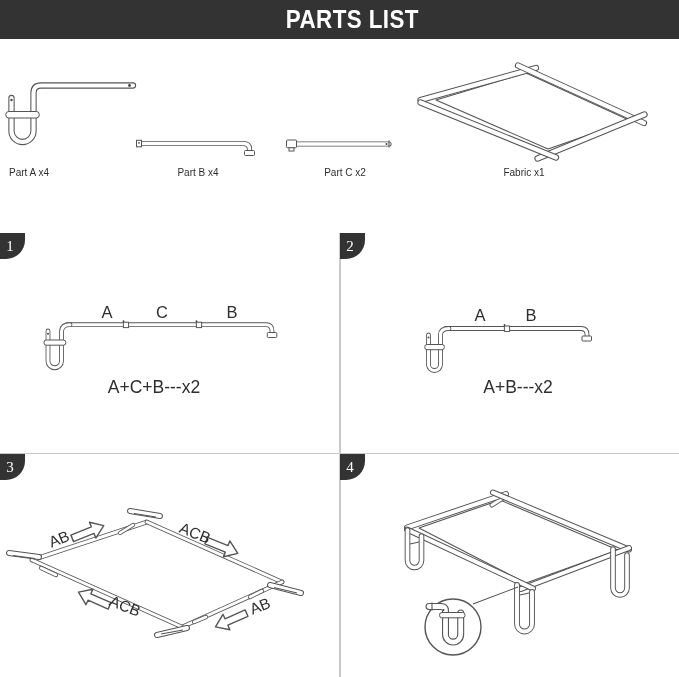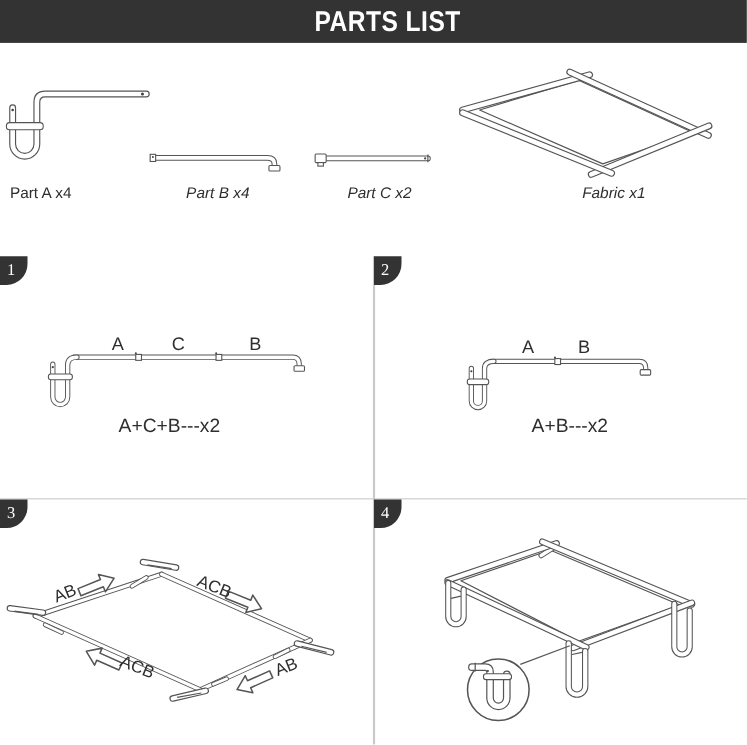--- a/index.html
+++ b/index.html
@@ -4,22 +4,22 @@
 <style>
   html,body{margin:0;padding:0;background:#fff;}
   #page{position:relative;width:679px;height:677px;background:#ffffff;overflow:hidden;
         font-family:"Liberation Sans", sans-serif;color:#2e2e2e;}
   .banner{position:absolute;left:0;width:679px;background:#333333;display:flex;
           align-items:center;justify-content:center;padding-left:13px;}
   .banner .bt{color:#ffffff;font-weight:900;font-size:26px;letter-spacing:.5px;
           display:inline-block;transform:scaleX(.86);white-space:nowrap;}
   #banner-parts{top:0;height:39px;}
   #banner-assembly{top:196px;height:37px;}
-  .part-label{position:absolute;top:167px;font-size:14px;color:#2e2e2e;white-space:nowrap;}
-  .ctr{transform:translateX(-50%);font-style:italic;}
+  .part-label{position:absolute;top:167px;font-size:10px;color:#2e2e2e;white-space:nowrap;}
+  .ctr{transform:translateX(-50%);}
   .sep{position:absolute;background:#c9c9c9;}
   #sep-v{left:339px;top:233px;width:1.5px;height:444px;}
   #sep-h{left:0;top:452.5px;width:679px;height:1.5px;}
   .badge{position:absolute;width:25px;height:26px;background:#333333;
          border-bottom-right-radius:19px;color:#fff;display:flex;align-items:center;
          justify-content:center;font-family:"Liberation Serif", serif;font-size:15px;
          padding-right:5px;box-sizing:border-box;}
   svg{position:absolute;overflow:visible;}
   .t-o{fill:none;stroke:#555555;stroke-linecap:round;stroke-linejoin:round;}
   .t-i{fill:none;stroke:#ffffff;stroke-linecap:round;stroke-linejoin:round;}
@@ -86,21 +86,21 @@
       <use href="#fE3" class="t-o" stroke-width="6.3"></use>
         <use href="#fE3" class="t-i" stroke-width="4.2"></use>
       <use href="#fE4" class="t-o" stroke-width="6.3"></use>
         <use href="#fE4" class="t-i" stroke-width="4.2"></use>
     </g>
   </svg>
 
   <span class="part-label" style="left:9px">Part A x4</span>
   <span class="part-label ctr" style="left:198px">Part B x4</span>
   <span class="part-label ctr" style="left:345px">Part C x2</span>
-  <span class="part-label ctr" style="left:558px">Fabric x1</span>
+  <span class="part-label ctr" style="left:524px">Fabric x1</span>
 
 
   <div class="sep" id="sep-h"></div>
   <div class="sep" id="sep-v"></div>
 
   <div class="badge" style="left:0;top:233px">
       <span>1</span>
     </div>
   <div class="badge" style="left:340px;top:233px">
       <span>2</span>

